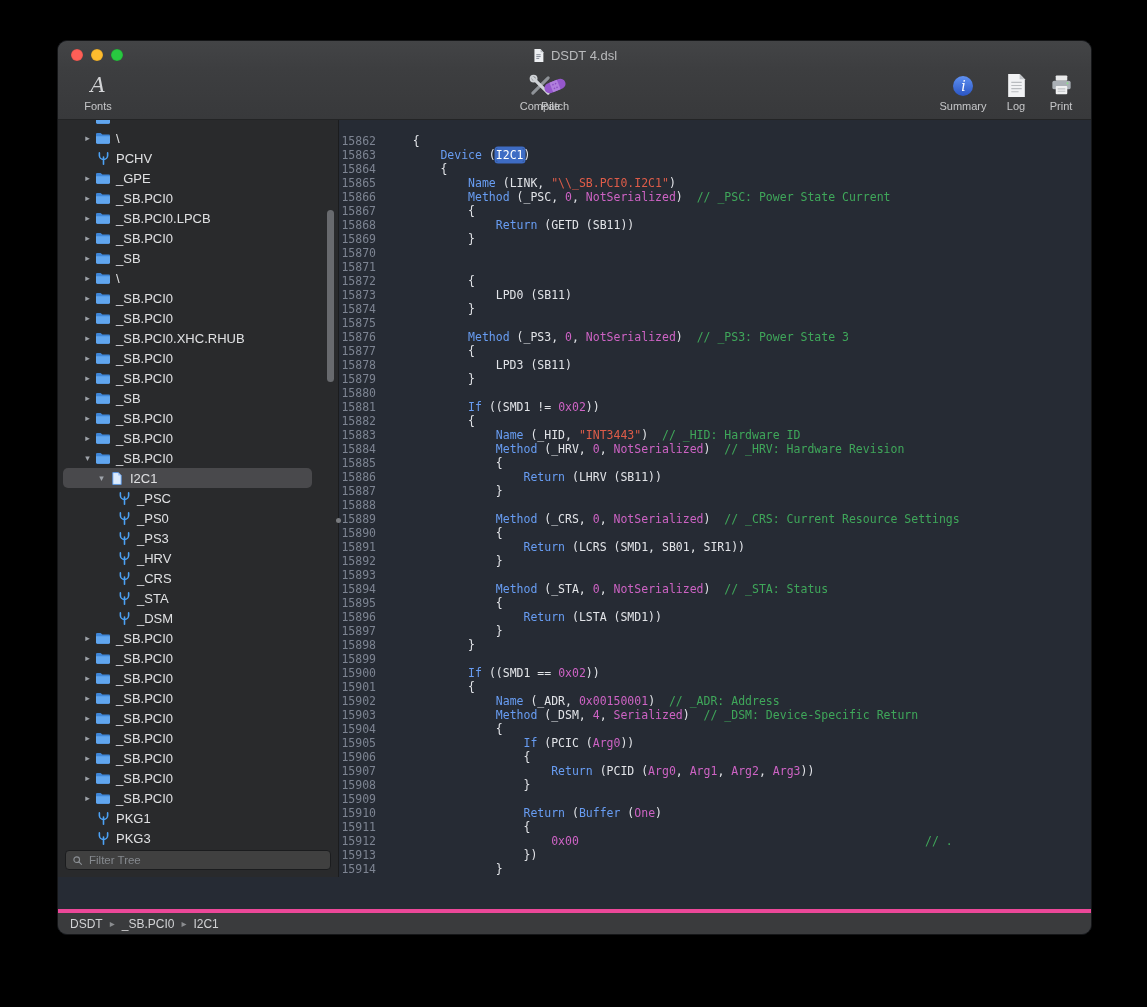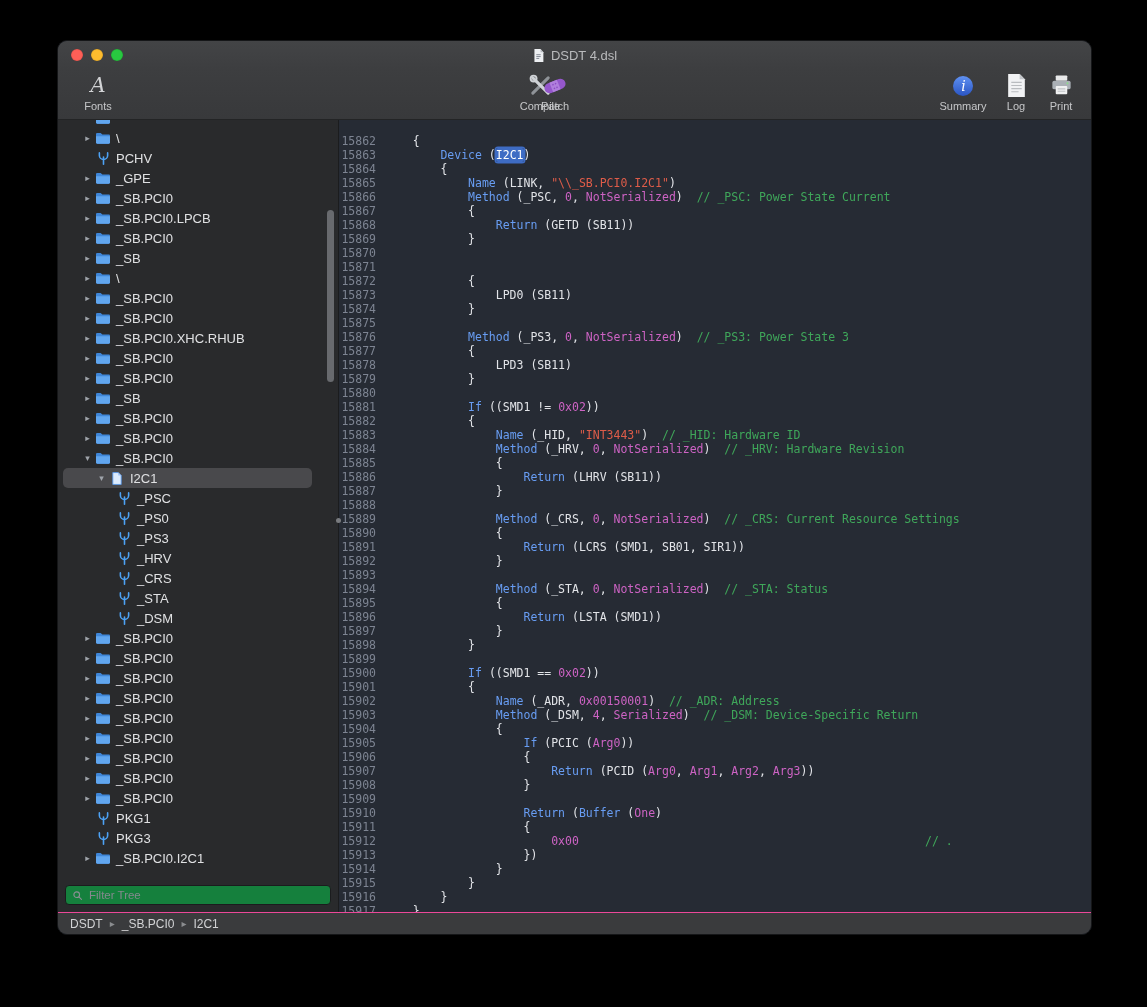--- a/index.html
+++ b/index.html
@@ -47,21 +47,21 @@
   .trow.partial{margin-top:-12px;}
   .chev{width:15px;flex:0 0 15px;text-align:center;font-size:9px;color:#9fa4ab;line-height:1;}
   .ticon{width:16px;height:16px;flex:0 0 16px;margin-right:5px;display:flex;align-items:center;justify-content:center;}
   .tlabel{white-space:nowrap;}
   .d0{padding-left:22px;} .d1{padding-left:36px;} .d2{padding-left:43px;}
 
   .sb-scroll{position:absolute;right:4px;top:90px;width:7px;height:172px;background:#6f7175;
              border-radius:4px;opacity:.9;z-index:5;}
 
   .filter-row{flex:0 0 26px;display:flex;align-items:center;padding:0 7px 4px 7px;}
-  .filter-field{flex:1;height:18px;background:#15803d;border:1px solid #1b1c1e;border-radius:4px;
+  .filter-field{flex:1;height:18px;background:#404040;border:1px solid #1b1c1e;border-radius:4px;
                 display:flex;align-items:center;gap:4px;padding:0 6px;}
   .filter-input{flex:1;background:transparent;border:none;outline:none;color:#cfd0d2;
                 font-size:11.5px;font-family:"Liberation Sans",sans-serif;min-width:0;}
   .filter-input::placeholder{color:#85898e;}
 
   .splitter{width:1px;flex:0 0 1px;background:#1b1c1e;position:relative;z-index:6;}
   .knob{position:absolute;left:-2px;top:398px;width:5px;height:5px;border-radius:50%;background:#797b7f;}
 
   
   .editor{flex:1;background:#262b34;min-width:0;overflow:hidden;padding-top:14px;
@@ -72,22 +72,22 @@
   .ct{white-space:pre;}
   .tp{color:var(--syntax-plain,#e2e4e8);}
   .tk{color:var(--syntax-keyword,#689df3);}
   .tn{color:var(--syntax-literal,#cd63c4);}
   .ts{color:var(--syntax-string,#de5c49);}
   .tc{color:var(--syntax-comment,#3fa75a);}
   .th{background:var(--find-highlight-bg,#3e6cc4);color:#fff;border-radius:2px;
       box-shadow:0 0 0 1.5px var(--find-highlight-bg,#3e6cc4);}
 
   
-  .statusbar{height:21px;flex:0 0 21px;background:#3a3b3d;border-top:1px solid #ec4899;
-             display:flex;align-items:center;padding:0 12px;}
+  .statusbar{height:21px;flex:0 0 21px;background:#3a3b3d;border-top:4px solid #ec4899;
+             display:flex;align-items:center;padding:0 12px;margin-top:32px;}
   .crumbs{display:flex;align-items:center;gap:7px;font-size:12px;color:#d2d3d5;}
   .crumb-sep{color:#8b8d90;font-size:10px;}
 </style>
 </head>
 <body>
 
 <div class="stage">
   <div class="window">
 
     <div class="titlebar">

